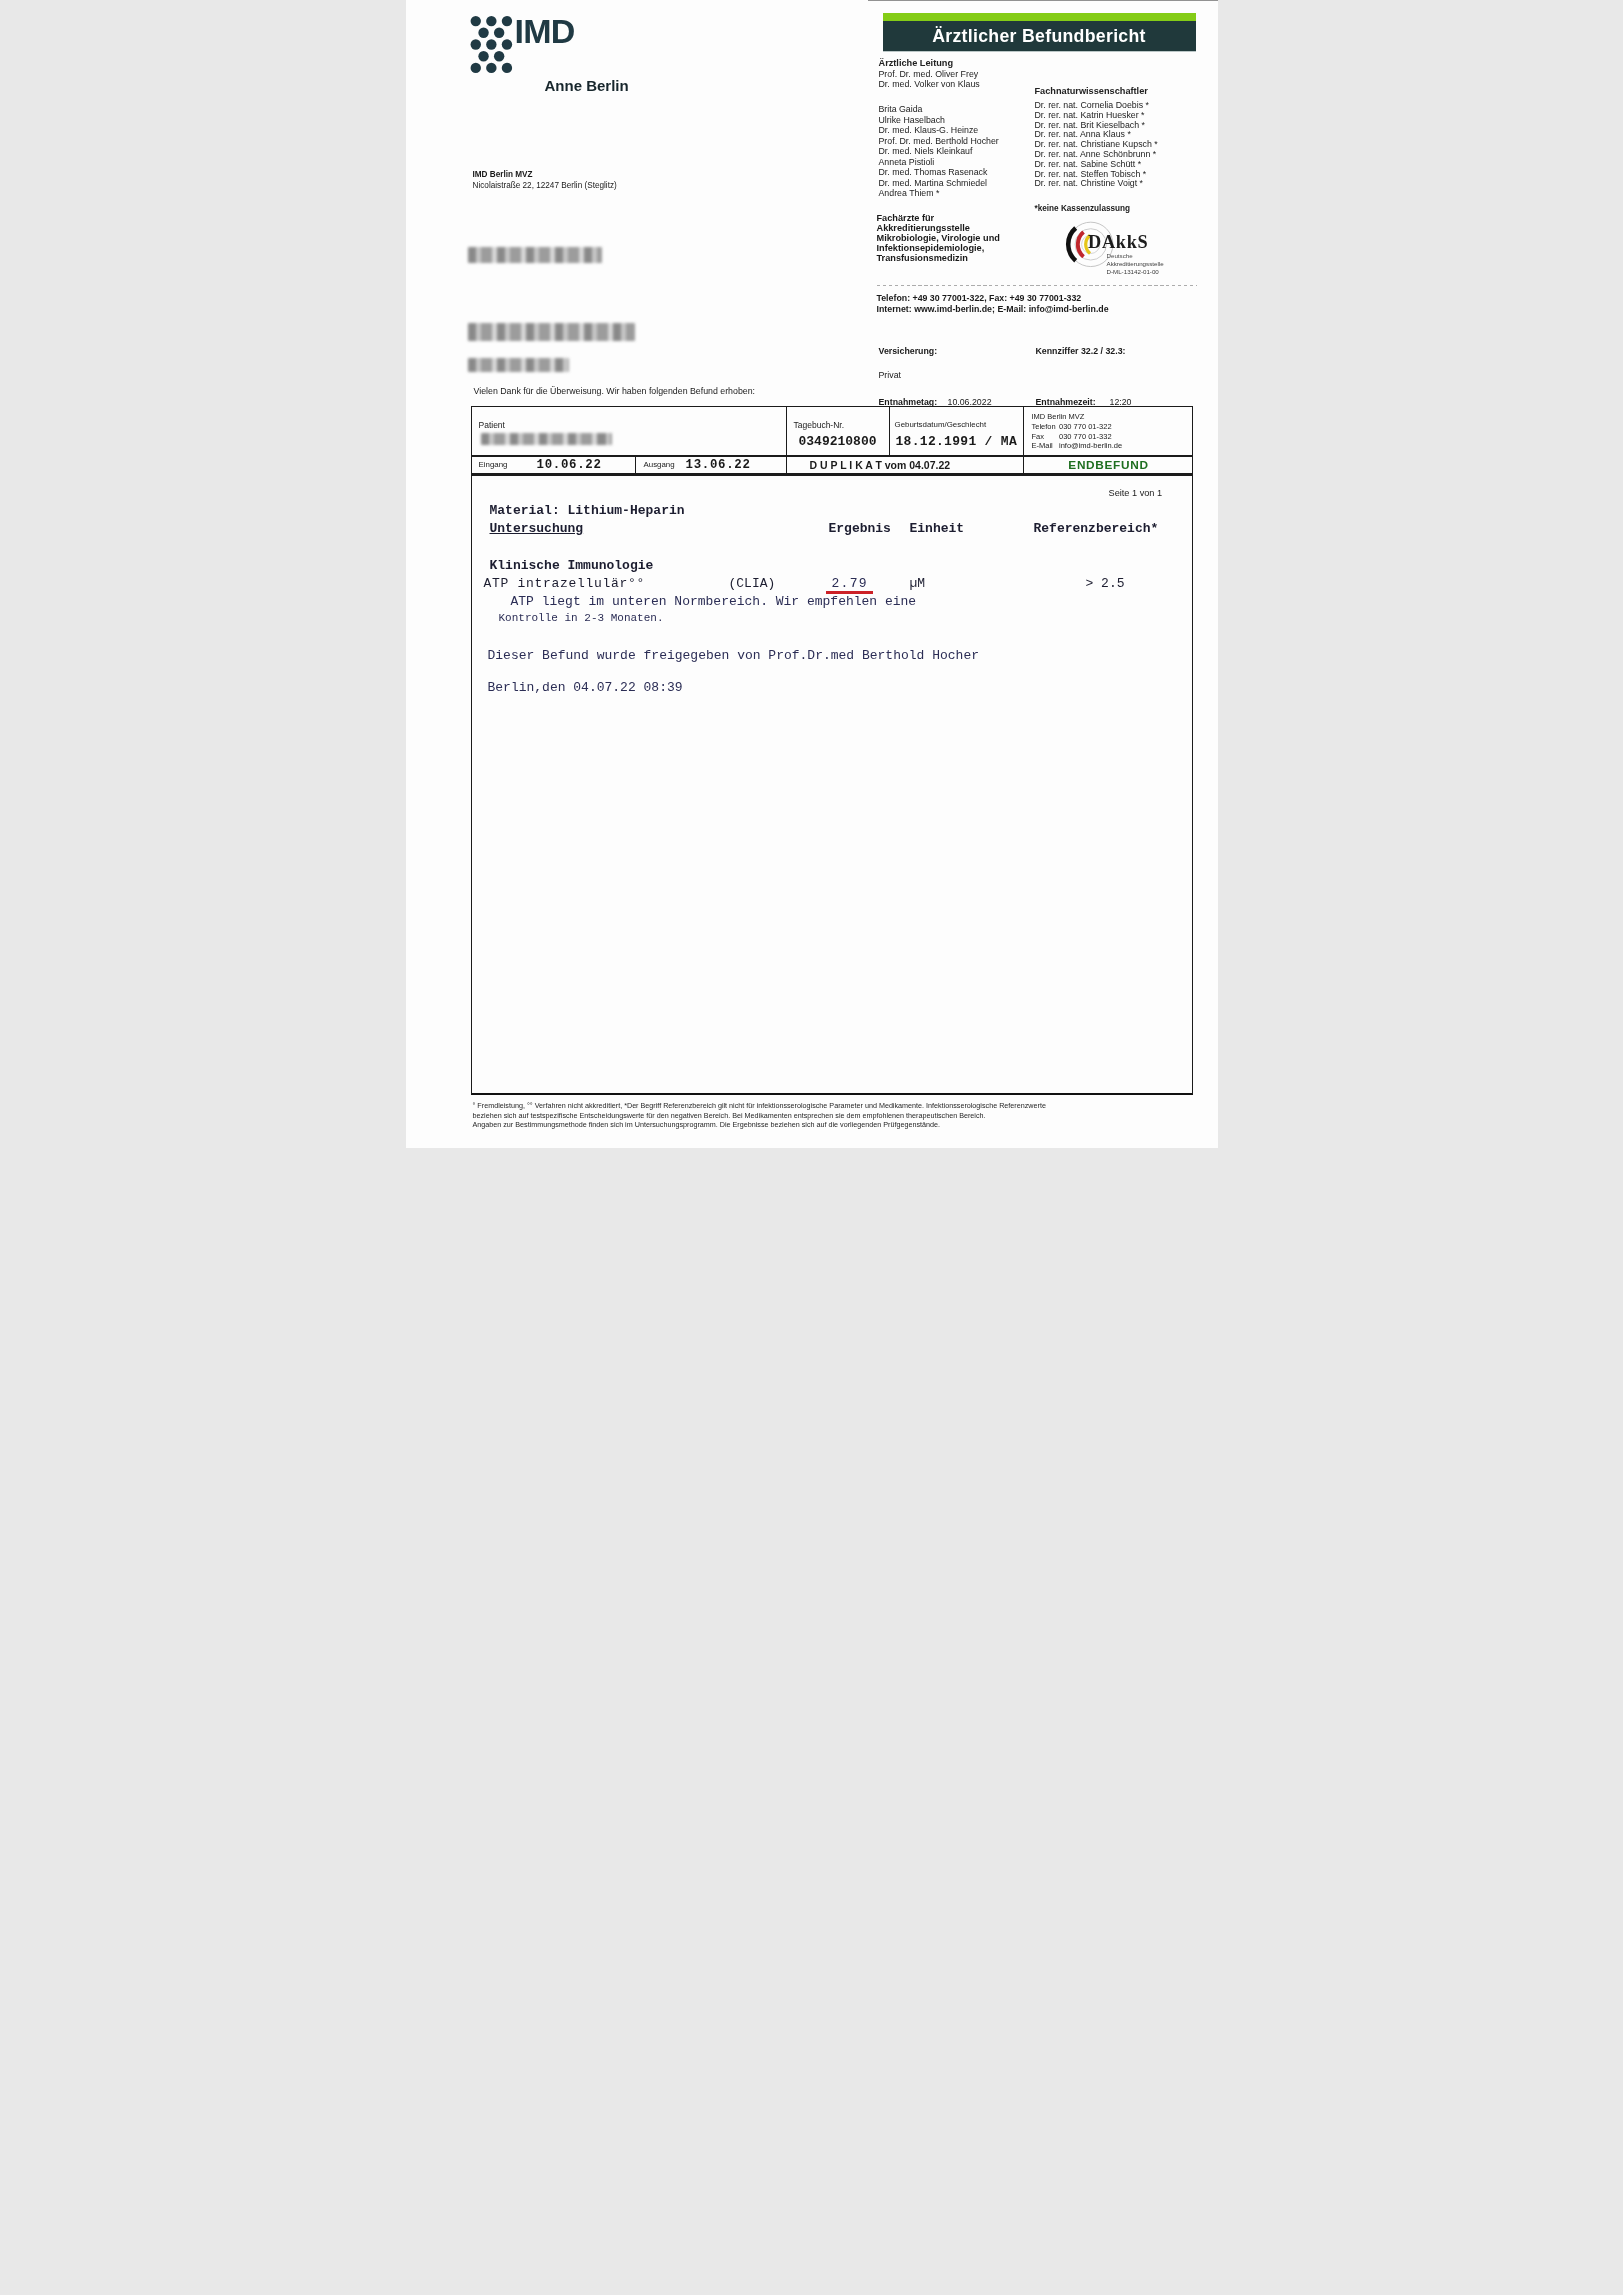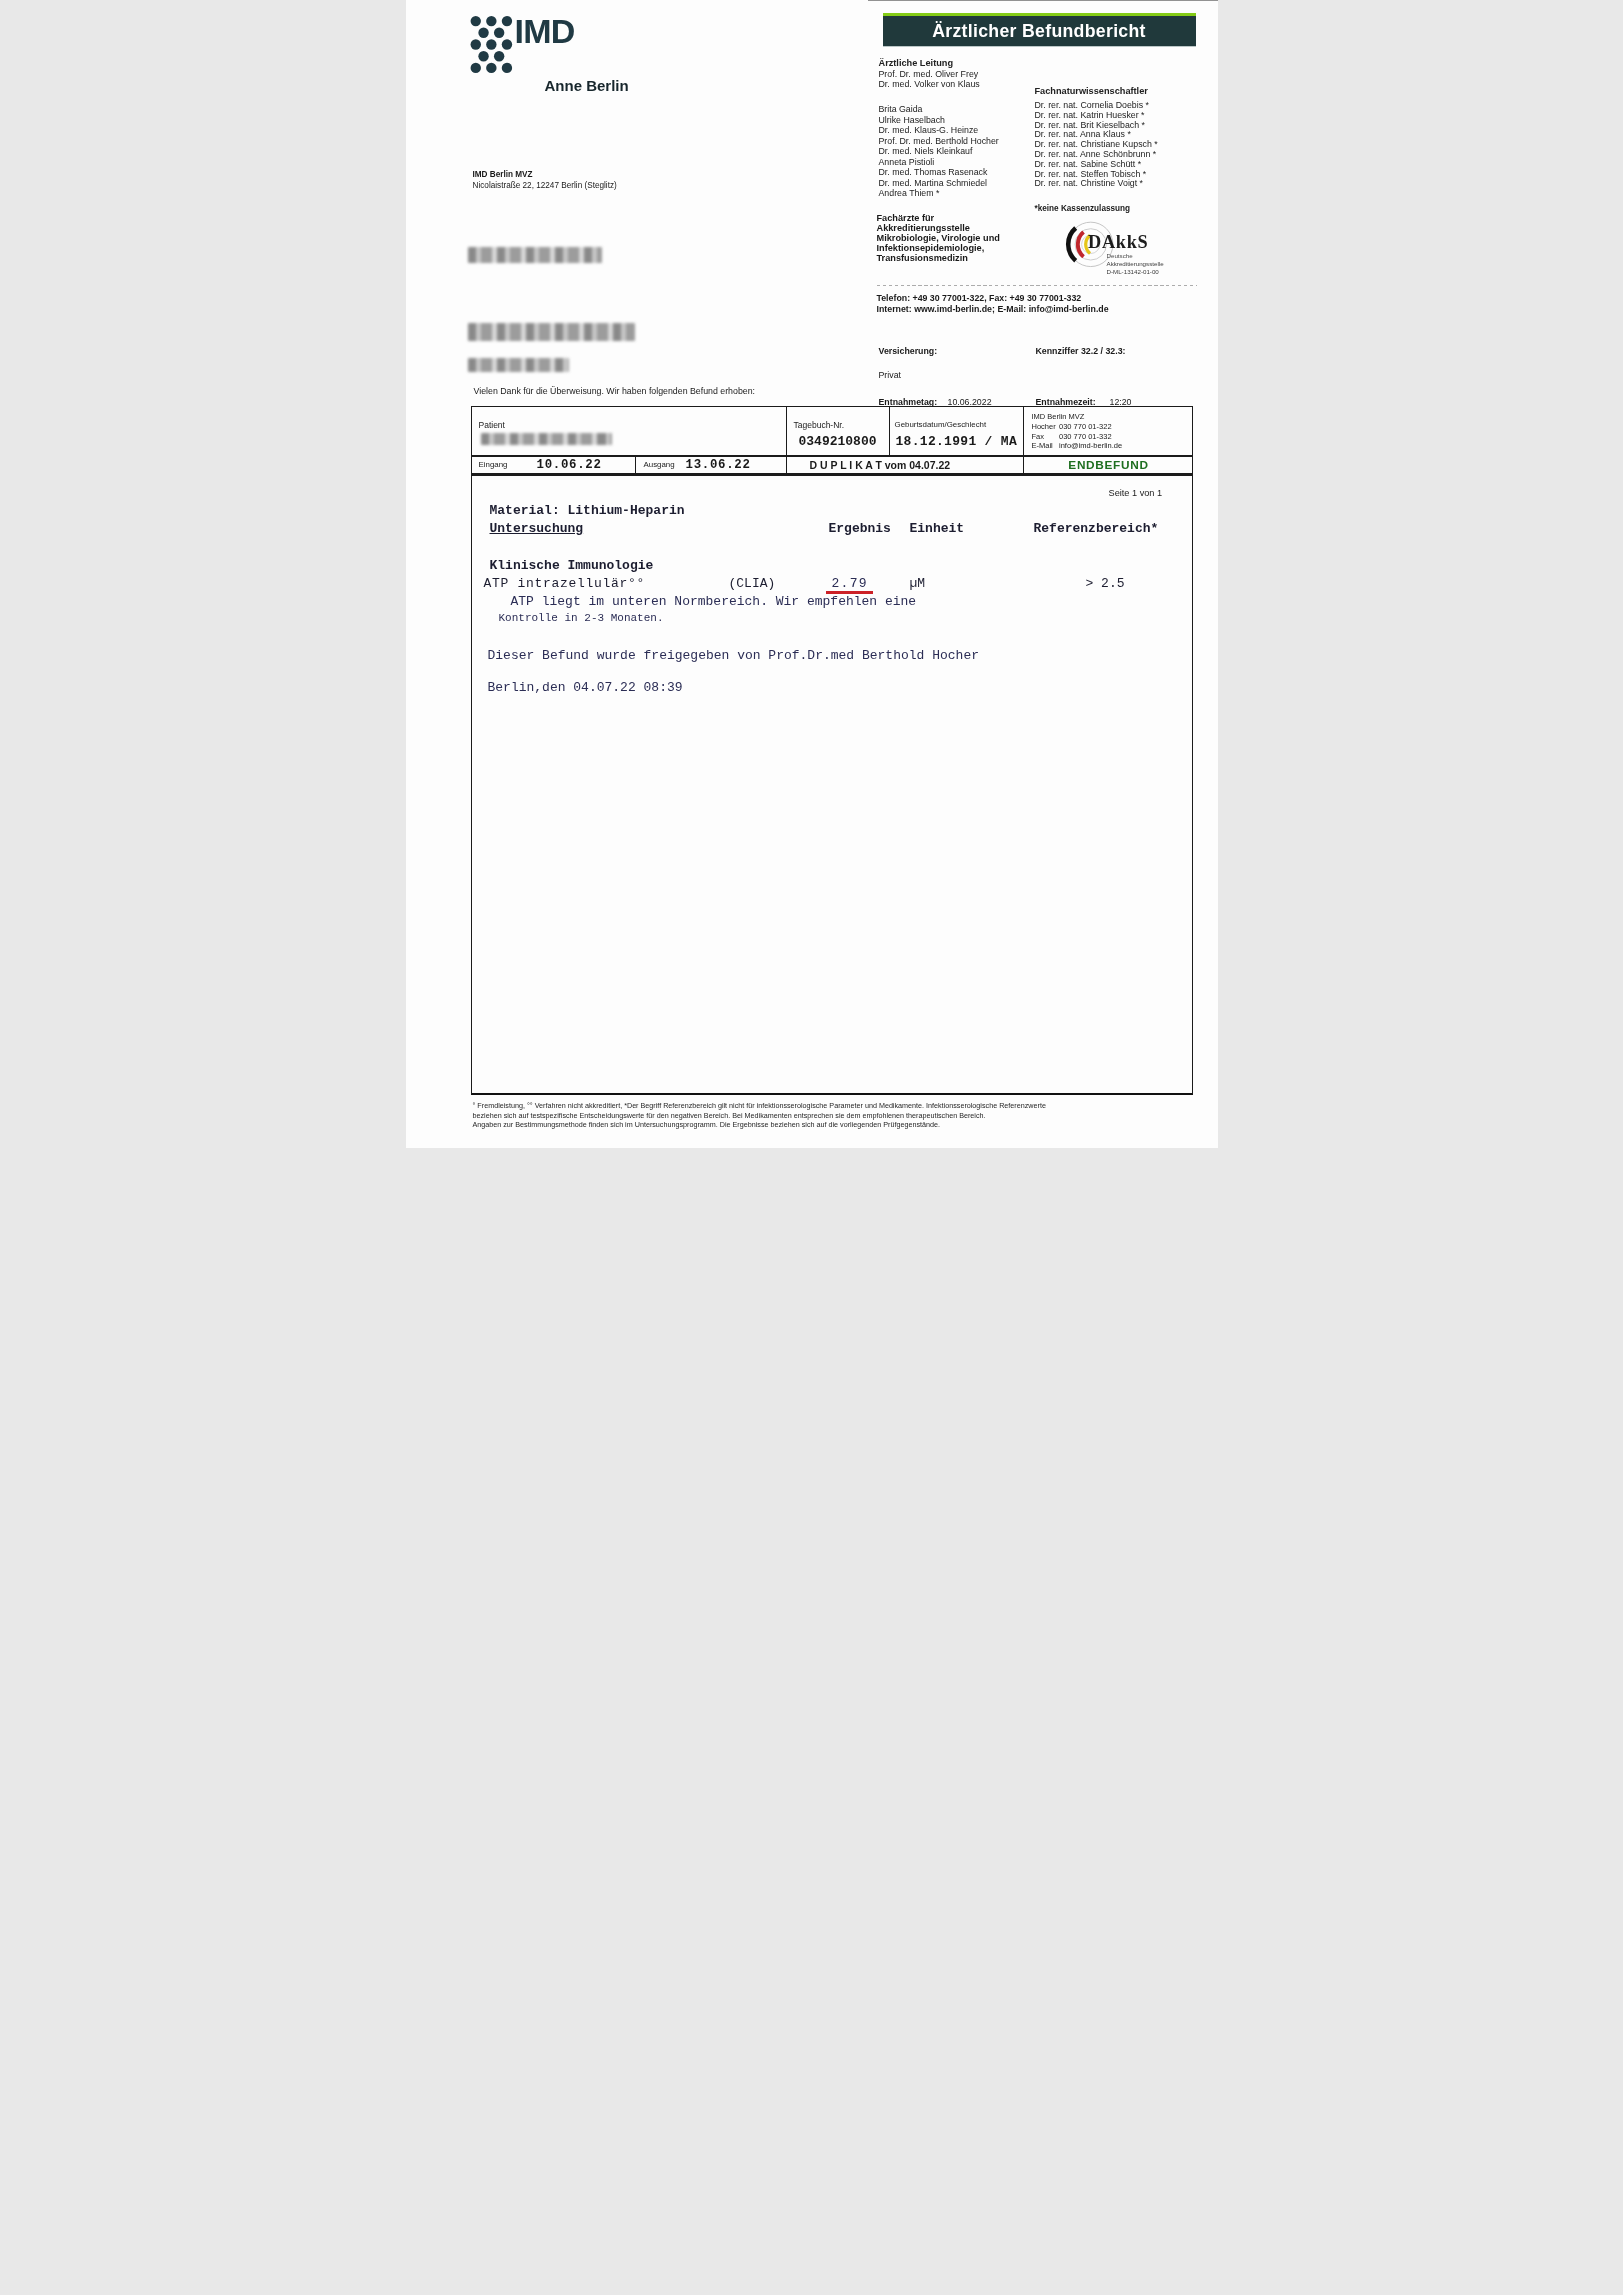--- a/index.html
+++ b/index.html
@@ -4,21 +4,21 @@
 <style>
   html,body{margin:0;padding:0;background:#e8e8e8;}
   .page{position:relative;width:812px;height:1148px;background:#fdfdfd;margin:0 auto;overflow:hidden;
         font-family:"Liberation Sans",sans-serif;color:#1a1a1a;}
   .abs{position:absolute;}
   .mono{font-family:"Liberation Mono","DejaVu Sans Mono",monospace;}
   .b{font-weight:bold;}
   .navy{color:#2b2d55;}
   .ink{color:#1c1d30;}
   
-  .titlebar{left:477px;top:13px;width:313px;height:30px;background:#20393b;border-top:3px solid #84cc16;
+  .titlebar{left:477px;top:13px;width:313px;height:30px;background:#20393b;border-top:8px solid #84cc16;
             box-shadow:0 0.7px 0 #9fb0b0;color:#fff;text-align:center;line-height:30px;
             font-size:17.7px;font-weight:bold;letter-spacing:0.3px;}
   .topedge{left:462px;top:0;width:350px;height:1.3px;background:#3a3a3a;opacity:.55;}
   .logo-text{left:109px;top:11.8px;font-size:34px;font-weight:bold;letter-spacing:-0.7px;color:#203a44;}
   .logo-sub{left:139px;top:77px;font-size:15px;font-weight:bold;color:#17262c;letter-spacing:0px;}
   .hdr-list{font-size:8.8px;line-height:10.5px;color:#222;}
   .redact{background:repeating-linear-gradient(90deg,#6d6d6d 0 8.5px,#b9b9b9 8.5px 13px,#848484 13px 24px,#cfcfcf 24px 29px);
           filter:blur(1.5px);border-radius:1.3px;opacity:.8;}
   .dotline{left:471px;top:285px;width:320px;height:1.3px;
            background:repeating-linear-gradient(90deg,#6a6a6a 0 3.3px,transparent 3.3px 5.9px);opacity:.55;filter:blur(0.3px);}
@@ -147,21 +147,21 @@
   <div class="abs redact" style="left:75px;top:433px;width:131px;height:11.8px;"></div>
 
   <div class="abs cell-label" style="left:388px;top:420px;">Tagebuch-Nr.</div>
   <div class="abs mono b" style="left:393px;top:434px;font-size:13px;">0349210800</div>
 
   <div class="abs cell-label" style="left:489px;top:420px;font-size:7.9px;">Geburtsdatum/Geschlecht</div>
   <div class="abs mono b" style="left:490px;top:434px;font-size:13px;letter-spacing:0.3px;">18.12.1991 / MA</div>
 
   <div class="abs" style="left:626px;top:412px;font-size:7.5px;line-height:9.8px;">
     <div>IMD Berlin MVZ</div>
-    <div><span style="display:inline-block;width:27.5px;">Hocher</span><span>030 770 01-322</span></div>
+    <div><span style="display:inline-block;width:27.5px;">Telefon</span><span>030 770 01-322</span></div>
     <div><span style="display:inline-block;width:27.5px;">Fax</span><span>030 770 01-332</span></div>
     <div><span style="display:inline-block;width:27.5px;">E-Mail</span><span>info@imd-berlin.de</span></div>
   </div>
 
   <div class="abs tbox" style="left:65px;top:456px;width:720px;height:15.7px;border-bottom-width:2px;"></div>
   <div class="abs vline" style="left:229px;top:456px;height:18.3px;"></div>
   <div class="abs vline" style="left:380px;top:456px;height:18.3px;"></div>
   <div class="abs vline" style="left:617px;top:456px;height:18.3px;"></div>
 
   <div class="abs" style="left:73px;top:460px;font-size:7.9px;">Eingang</div>

